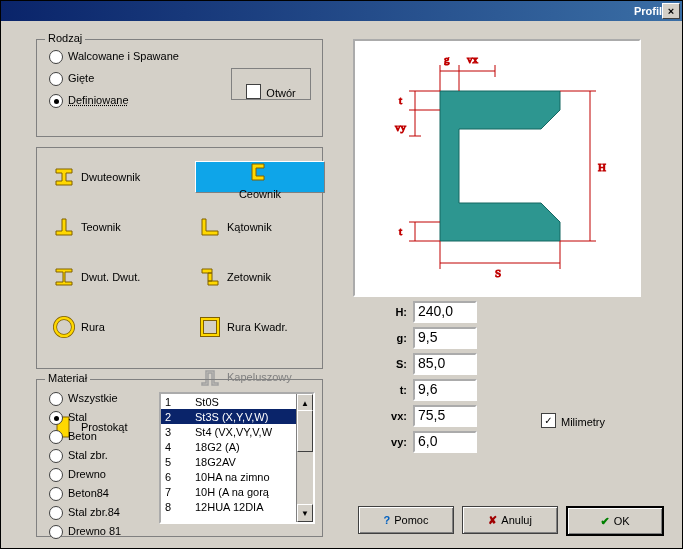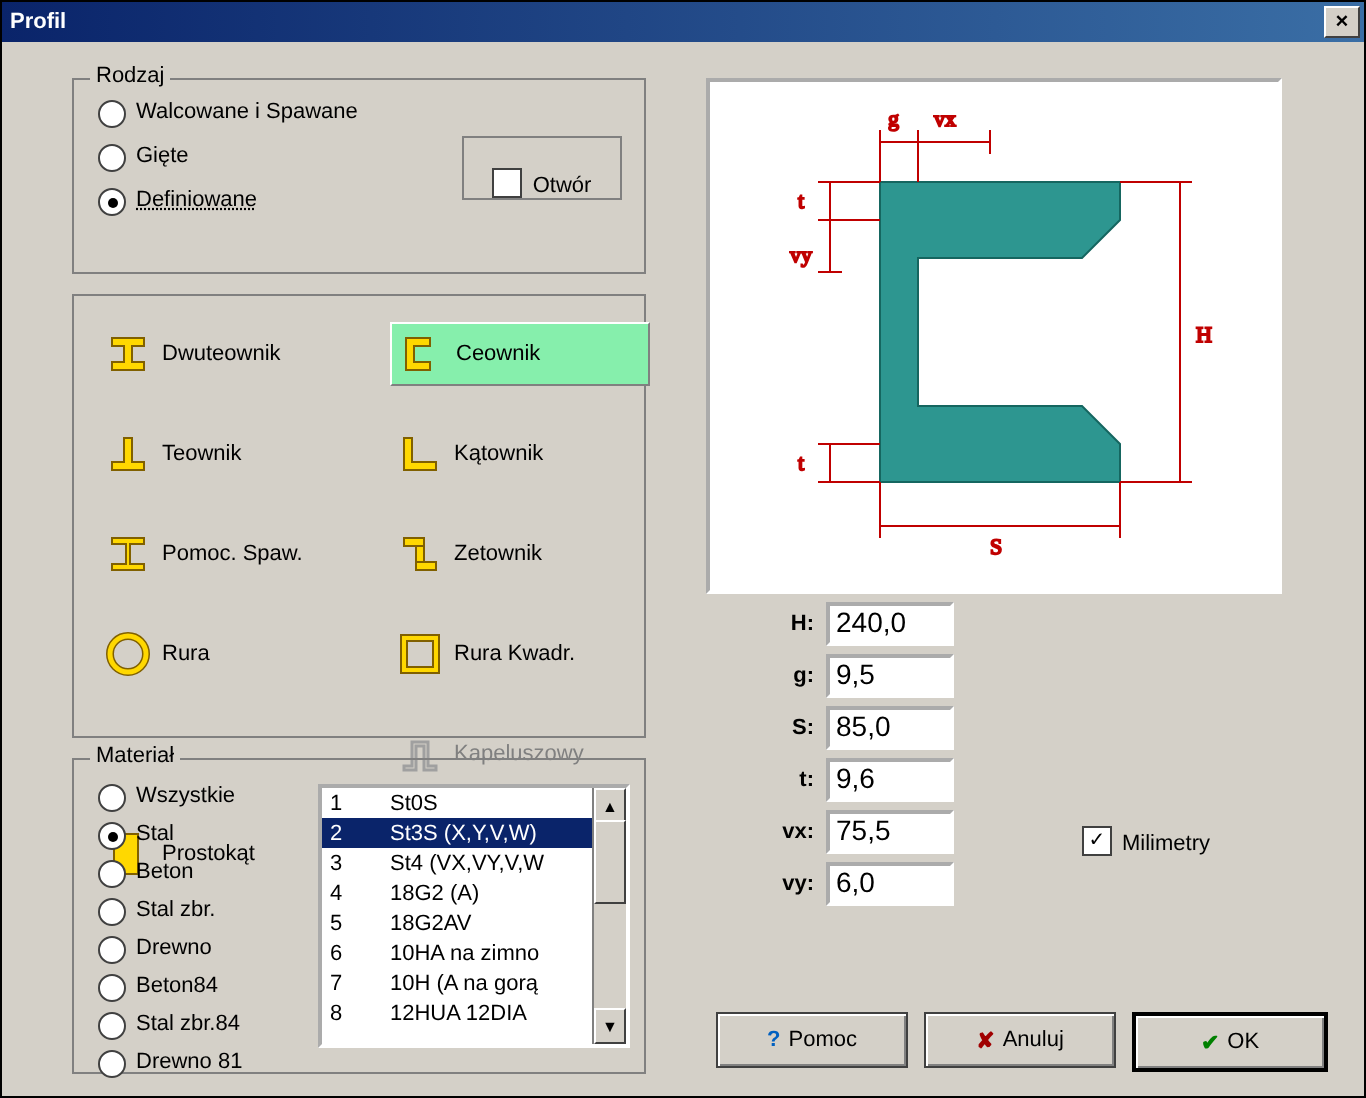--- a/index.html
+++ b/index.html
@@ -1,17 +1,17 @@
 <!DOCTYPE html>
 <html><head>
 <meta charset="utf-8">
 <style>
   html,body{margin:0;padding:0;font-family:Tahoma,Arial,sans-serif;font-size:11px;background:#d4d0c8;color:#000;}
   .window{width:683px;height:549px;box-sizing:border-box;border:1px solid #000;background:#d4d0c8;}
-  .titlebar{height:20px;background:linear-gradient(to right,#0a246a,#3a6ea5);color:#fff;display:flex;align-items:center;padding:0 2px 0 4px;font-weight:bold;}
+  .titlebar{height:20px;background:linear-gradient(to right,#0a246a,#3a6ea5);color:#fff;display:flex;align-items:center;padding:0 2px 0 4px;font-weight:bold;text-align:right;}
   .titlebar .title{flex:1;}
   .tb-btn{width:16px;height:14px;background:#d4d0c8;border:1px solid #fff;border-right-color:#404040;border-bottom-color:#404040;display:flex;align-items:center;justify-content:center;font-family:Arial;font-size:11px;font-weight:bold;color:#000;}
   .client{padding:10px 14px 14px 14px;position:relative;height:calc(100% - 20px);box-sizing:border-box;}
 
   .fieldset{border:1px solid #808080;border-radius:0;position:absolute;}
   .fieldset>.legend{position:absolute;top:-8px;left:8px;background:#d4d0c8;padding:0 3px;}
 
   
   #grp-rodzaj{left:35px;top:18px;width:285px;height:96px;}
   .radio-col{position:absolute;left:12px;top:10px;display:flex;flex-direction:column;gap:8px;}
@@ -19,21 +19,21 @@
   .radio-dot{width:12px;height:12px;border:1px solid #404040;border-radius:50%;background:#fff;display:flex;align-items:center;justify-content:center;}
   .radio-dot.checked::after{content:"";width:5px;height:5px;border-radius:50%;background:#000;}
   .radio-label.sel{text-decoration:underline dotted;}
 
   .chk{display:flex;align-items:flex-end;gap:5px;position:absolute;}
   .chk-box{width:13px;height:13px;border:1px solid #404040;background:#fff;display:flex;align-items:center;justify-content:center;font-size:10px;line-height:1;}
 
   #grp-shapes{left:35px;top:126px;width:285px;height:220px;}
   .shape-grid{position:absolute;left:12px;top:12px;display:grid;grid-template-columns:130px 130px;grid-auto-rows:34px;align-items:center;gap:16px;}
   .shape-item{display:flex;align-items:center;gap:6px;height:30px;padding:0 4px;}
-  .shape-item.sel{border:1px solid #fff;border-right-color:#808080;border-bottom-color:#808080;background:#86efac;}
+  .shape-item.sel{border:1px solid #fff;border-right-color:#808080;border-bottom-color:#808080;background:#0ea5e9;flex-direction:column;}
   .shape-icon{width:22px;height:22px;display:flex;align-items:center;justify-content:center;}
   .shape-label.disabled{color:#808080;}
 
   #grp-mat{left:35px;top:358px;width:285px;height:156px;}
   #grp-mat .radio-col{top:12px;left:12px;gap:5px;}
   .listbox{position:absolute;left:122px;top:12px;width:152px;height:128px;background:#fff;border:2px inset #fff;overflow:hidden;}
   .listbox table{border-collapse:collapse;width:100%;font-size:11px;}
   .listbox td{padding:0 4px;height:15px;white-space:nowrap;overflow:hidden;}
   .listbox td.idx{width:22px;color:#000;}
   .listbox tr.sel td{background:#0a246a;color:#fff;}
@@ -128,21 +128,21 @@
           </span>
           <span>Kątownik</span>
         </div>
 
         <div class="shape-item">
           <span class="shape-icon">
             <svg width="20" height="20">
                 <path d="M2 2h16v3H11v10h7v3H2v-3h7V5H2z" fill="#ffd800" stroke="#806000"></path>
               </svg>
           </span>
-          <span>Pomoc. Spaw.</span>
+          <span>Dwut. Dwut.</span>
         </div>
         <div class="shape-item">
           <span class="shape-icon">
             <svg width="20" height="20">
                 <path d="M2 2h10v4h-4v8h10v4H8v-4h4V6H2z" fill="#ffd800" stroke="#806000"></path>
               </svg>
           </span>
           <span>Zetownik</span>
         </div>
 

